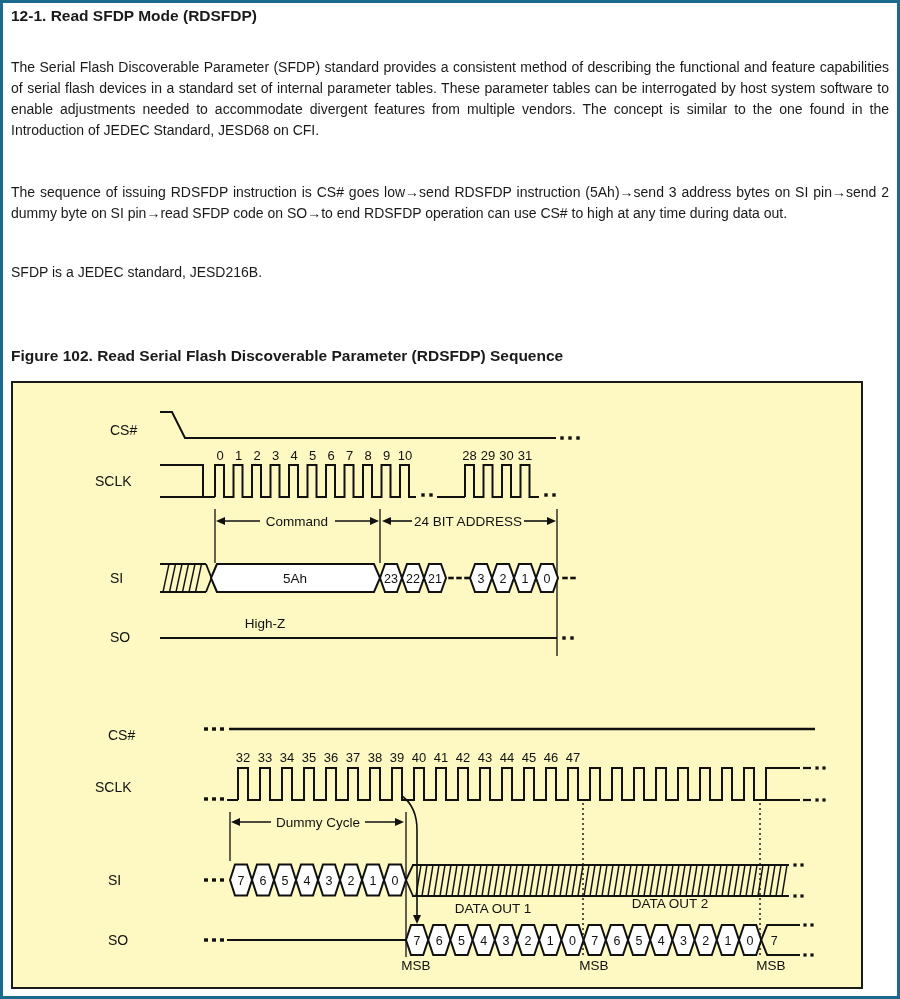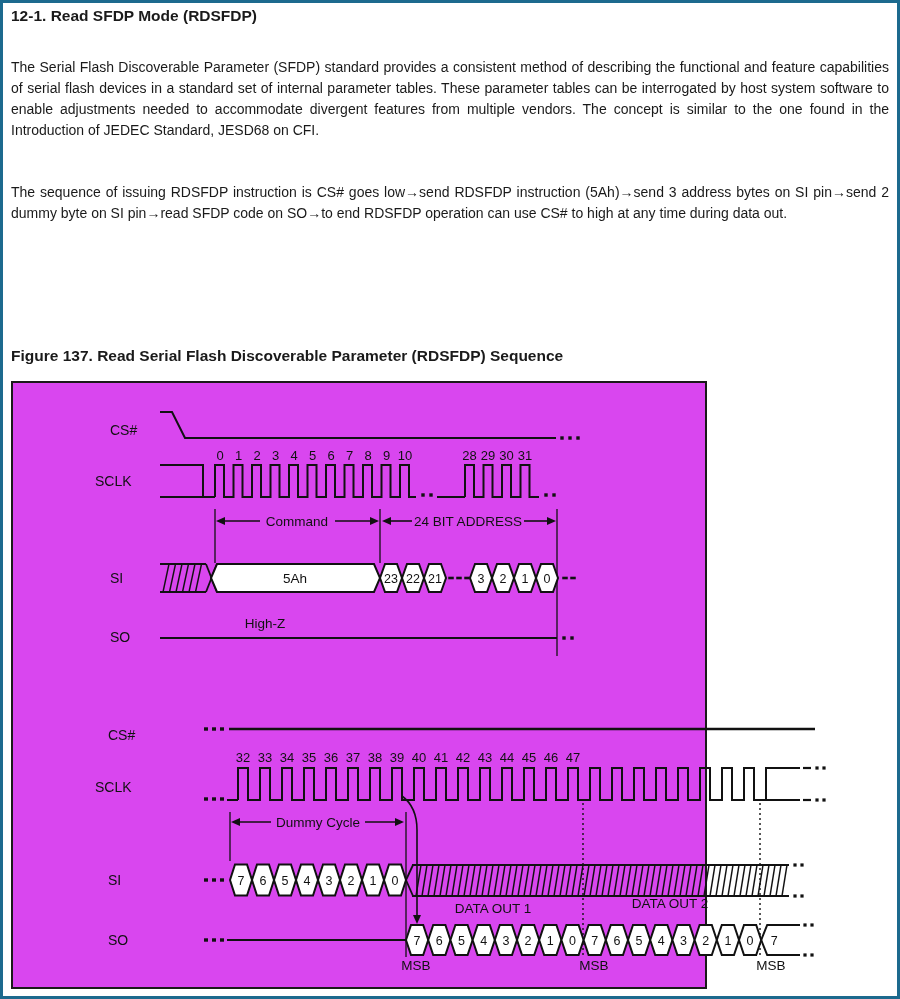--- a/index.html
+++ b/index.html
@@ -6,34 +6,35 @@
   .page{
     position:relative;width:900px;height:999px;box-sizing:border-box;
     border:3px solid #1c6a8e;background:#fff;overflow:hidden;
     font-family:"Liberation Sans",sans-serif;color:#1a1a1a;
   }
   .abs{position:absolute;left:8px;right:8px;}
   .heading{top:4px;margin:0;font-size:15.5px;font-weight:bold;}
   .body-par{margin:0;font-size:14px;line-height:21px;text-align:justify;}
   .figtitle{top:344px;margin:0;font-size:15.5px;font-weight:bold;}
   .figbox{
-    position:absolute;left:8px;top:378px;width:696px;height:608px;
-    box-sizing:border-box;border:2px solid #1a1a1a;background:#d946ef;
+    position:absolute;left:8px;top:378px;width:852px;height:608px;
+    box-sizing:border-box;border:2px solid #1a1a1a;background:#fef9c3;
   }
   .figbox svg{display:block;}
   svg text{font-family:"Liberation Sans",sans-serif;fill:#111;}
 </style>
 </head>
 <body>
 
 <div class="page" style="border-color: rgb(28, 106, 142);">
   <h1 class="abs heading">12-1. Read SFDP Mode (RDSFDP)</h1>
   <p class="abs body-par" style="top:54px">The Serial Flash Discoverable Parameter (SFDP) standard provides a consistent method of describing the functional and feature capabilities of serial flash devices in a standard set of internal parameter tables. These parameter tables can be interrogated by host system software to enable adjustments needed to accommodate divergent features from multiple vendors. The concept is similar to the one found in the Introduction of JEDEC Standard, JESD68 on CFI.</p>
   <p class="abs body-par" style="top:179px">The sequence of issuing RDSFDP instruction is CS# goes low→send RDSFDP instruction (5Ah)→send 3 address bytes on SI pin→send 2 dummy byte on SI pin→read SFDP code on SO→to end RDSFDP operation can use CS# to high at any time during data out.</p>
-  <h2 class="abs figtitle">Figure 137. Read Serial Flash Discoverable Parameter (RDSFDP) Sequence</h2>
+  <p class="abs body-par" style="top:259px">SFDP is a JEDEC standard, JESD216B.</p>
+  <h2 class="abs figtitle">Figure 102. Read Serial Flash Discoverable Parameter (RDSFDP) Sequence</h2>
   <div class="figbox">
     <svg id="diagram" viewBox="0 0 874 604" width="874" height="604">
         <g></g>
         <g>
           <text x="97" y="52" font-size="14" text-anchor="start" font-weight="normal">CS#</text>
           <path d="M147,29 L159,29 L172,55 L543,55" fill="none" stroke="#111" stroke-width="2" stroke-linejoin="miter"></path>
           <rect x="547.3" y="53.3" width="3.4" height="3.4" fill="#111"></rect>
           <rect x="555.3" y="53.3" width="3.4" height="3.4" fill="#111"></rect>
           <rect x="563.3" y="53.3" width="3.4" height="3.4" fill="#111"></rect>
         </g>

